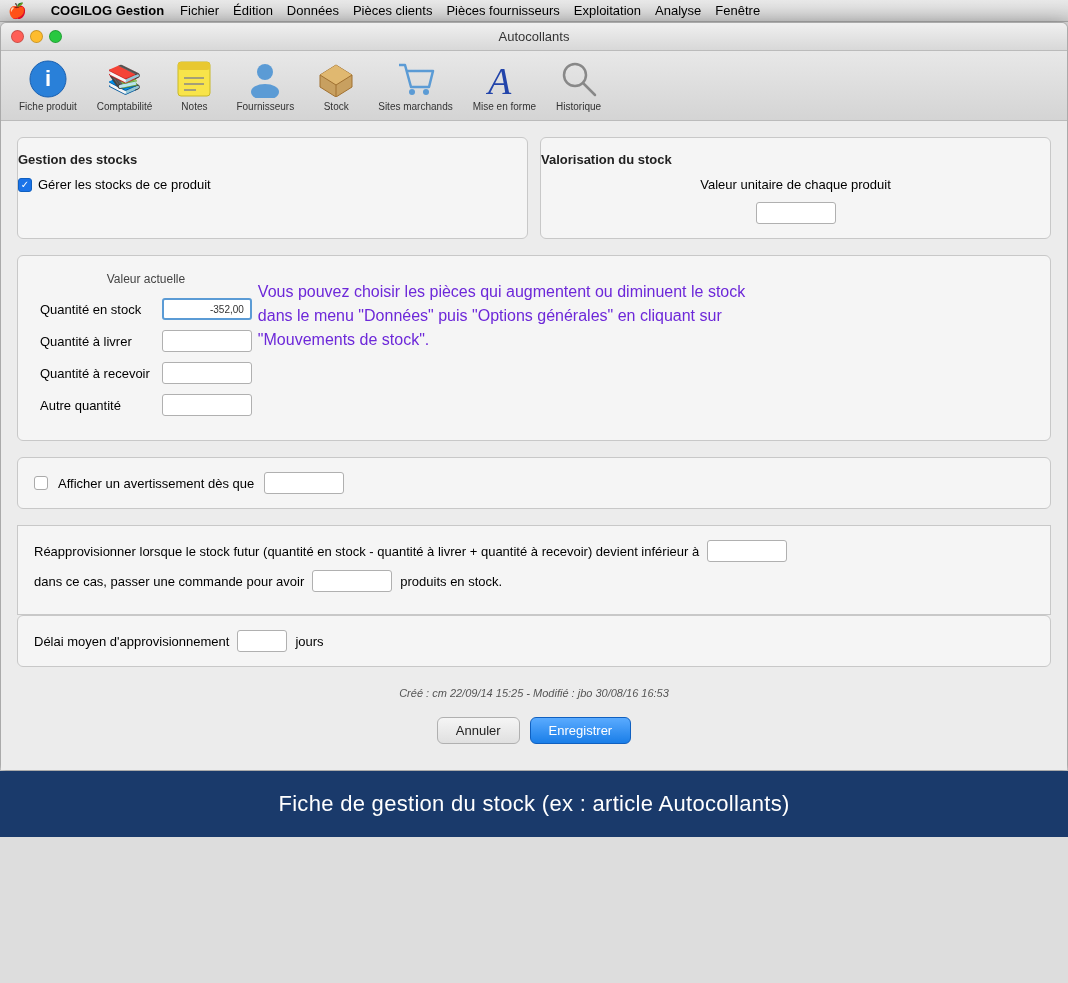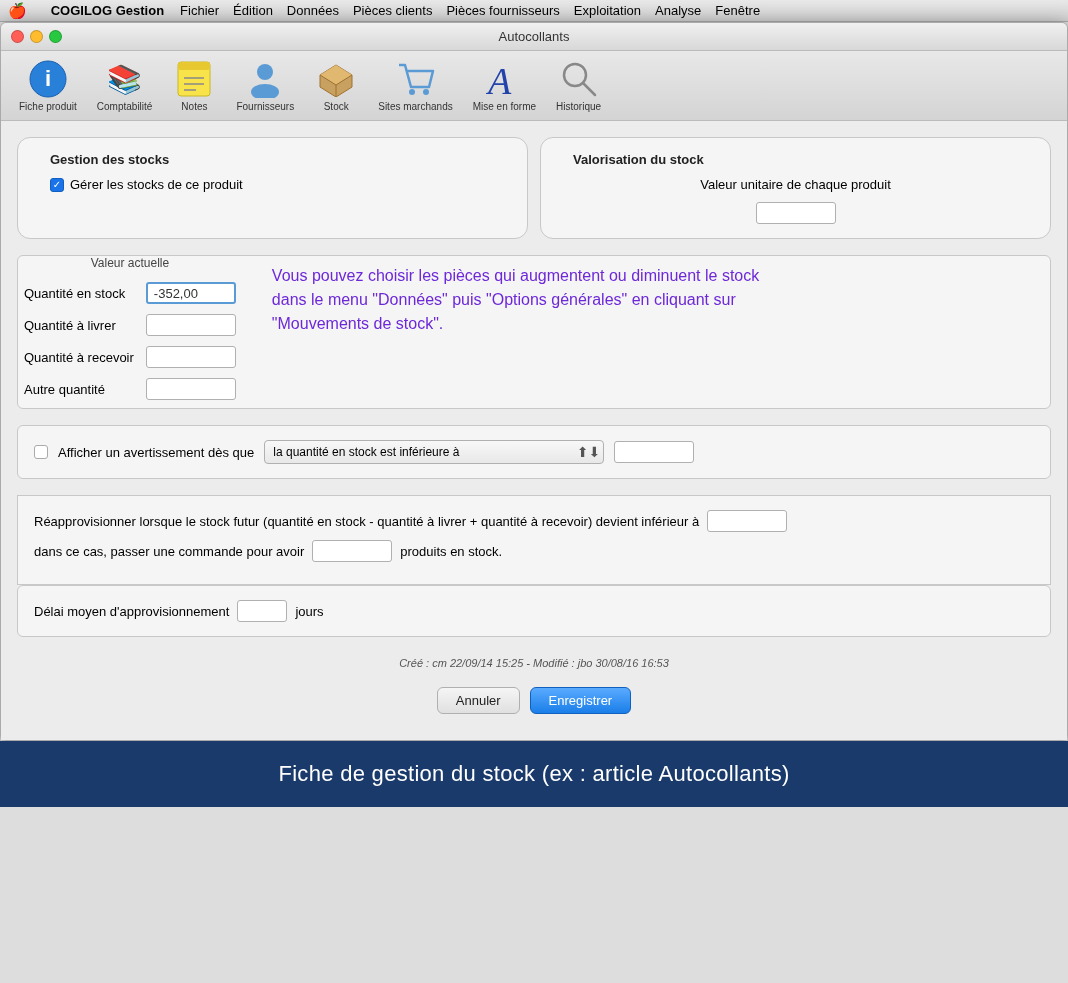--- a/index.html
+++ b/index.html
@@ -80,22 +80,22 @@
 
     
     .top-sections {
       display: flex;
       gap: 12px;
       margin-bottom: 16px;
     }
     .section-box {
       background: #f5f5f5;
       border: 1px solid #c8c8c8;
-      border-radius: 13px;
-      padding: 14px 32px;
+      border-radius: 6px;
+      padding: 14px 0;
     }
     .section-box.left { flex: 1; }
     .section-box.right { flex: 1; }
     .section-title { font-weight: bold; font-size: 13px; margin-bottom: 10px; color: #222; }
 
     .checkbox-row { display: flex; align-items: center; gap: 6px; }
     .checkbox-blue {
       width: 14px; height: 14px;
       background: #1a73e8;
       border: 1px solid #1060c0;
@@ -109,33 +109,34 @@
       border-radius: 3px;
       padding: 2px 6px;
       font-size: 13px;
       height: 22px;
     }
     .input-field-blue {
       border: 2px solid #5b9bd5;
       background: white;
       border-radius: 3px;
       padding: 2px 6px;
-      font-size: 13px;
+      font-size: 10px;
       height: 22px;
       color: #333;
+      text-align: right;
     }
 
     
     .middle-section {
       background: #f5f5f5;
       border: 1px solid #c8c8c8;
       border-radius: 6px;
+      padding: 16px;
       margin-bottom: 16px;
       display: flex;
-      gap: 30px;
     }
     .qty-table { min-width: 200px; }
     .qty-table table { border-collapse: separate; border-spacing: 0 6px; }
     .qty-table td { padding: 2px 6px; font-size: 13px; vertical-align: middle; }
     .qty-header { font-size: 12px; color: #444; text-align: center; padding-bottom: 4px; }
     .info-text { font-size: 16px; color: #6d28d9; line-height: 1.5; max-width: 520px; padding-top: 8px; }
 
     
     .warning-section {
       background: #f5f5f5;
@@ -387,28 +388,20 @@
           </tr>
         </tbody>
           </table>
       </div>
       <div class="info-text">Vous pouvez choisir les pièces qui augmentent ou diminuent le stock dans le menu "Données" puis "Options générales" en cliquant sur "Mouvements de stock".</div>
     </div>
 
     <div class="warning-section">
       <div class="warning-checkbox"></div>
       <span>Afficher un avertissement dès que</span>
-      <div class="dropdown-wrapper">
-        <select>
-          <option>la quantité en stock est inférieure à</option>
-          <option>la quantité en stock est supérieure à</option>
-          <option>le stock futur est inférieur à</option>
-        </select>
-        <span class="dropdown-arrow">⬆⬇</span>
-      </div>
       <input class="input-field" type="text" style="width: 80px;">
     </div>
 
     <div class="reappro-section">
       <div class="reappro-row">
         <span>Réapprovisionner lorsque le stock futur (quantité en stock - quantité à livrer + quantité à recevoir) devient inférieur à</span>
         <input class="input-field" type="text" style="width: 80px;">
       </div>
       <div class="reappro-row">
         <span>dans ce cas, passer une commande pour avoir</span>

